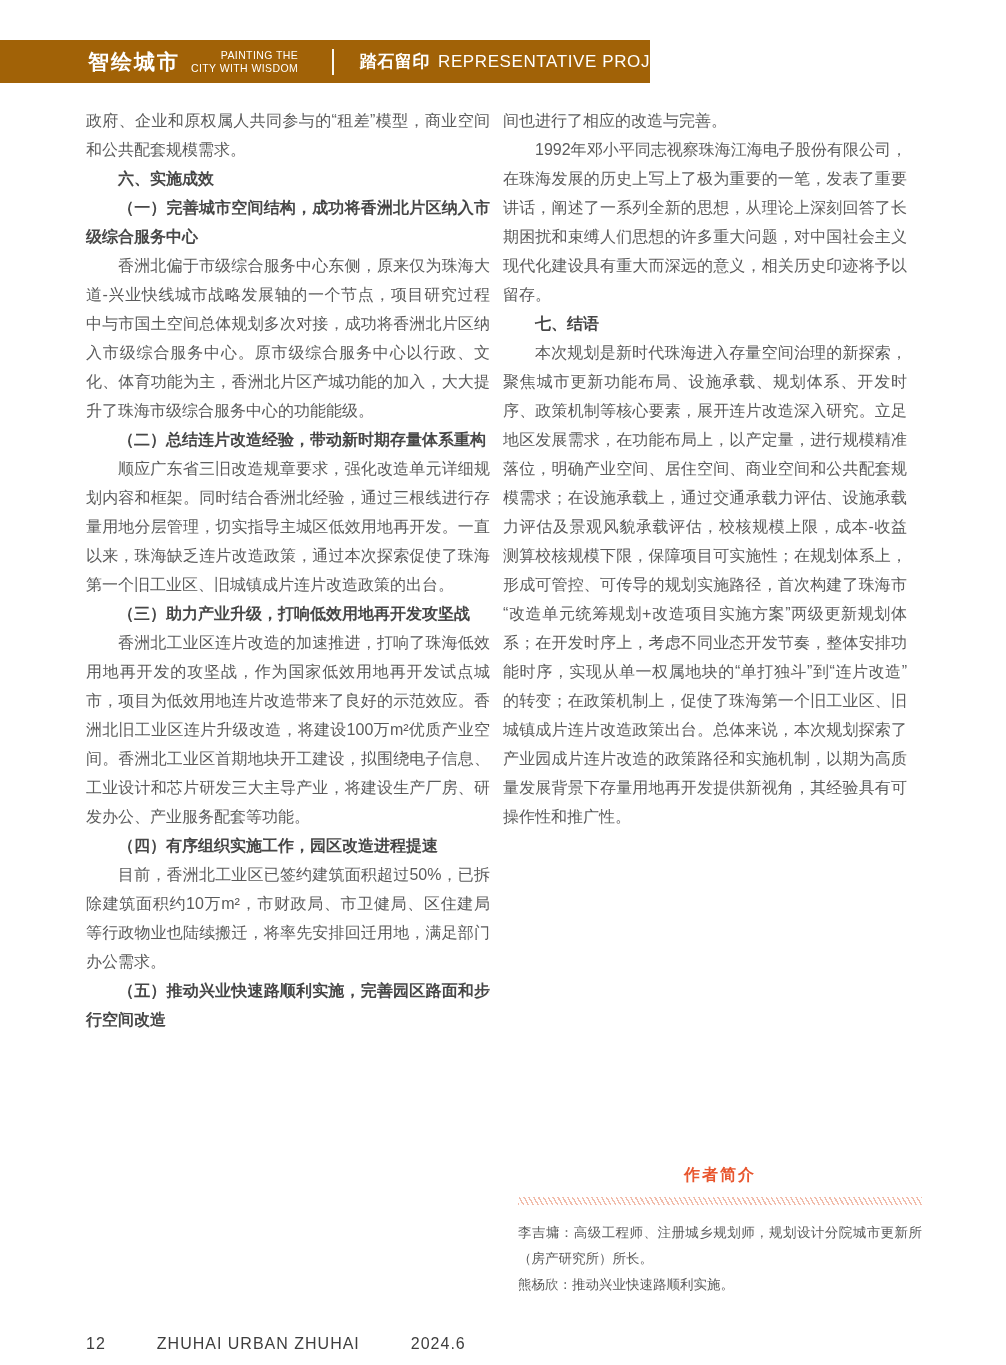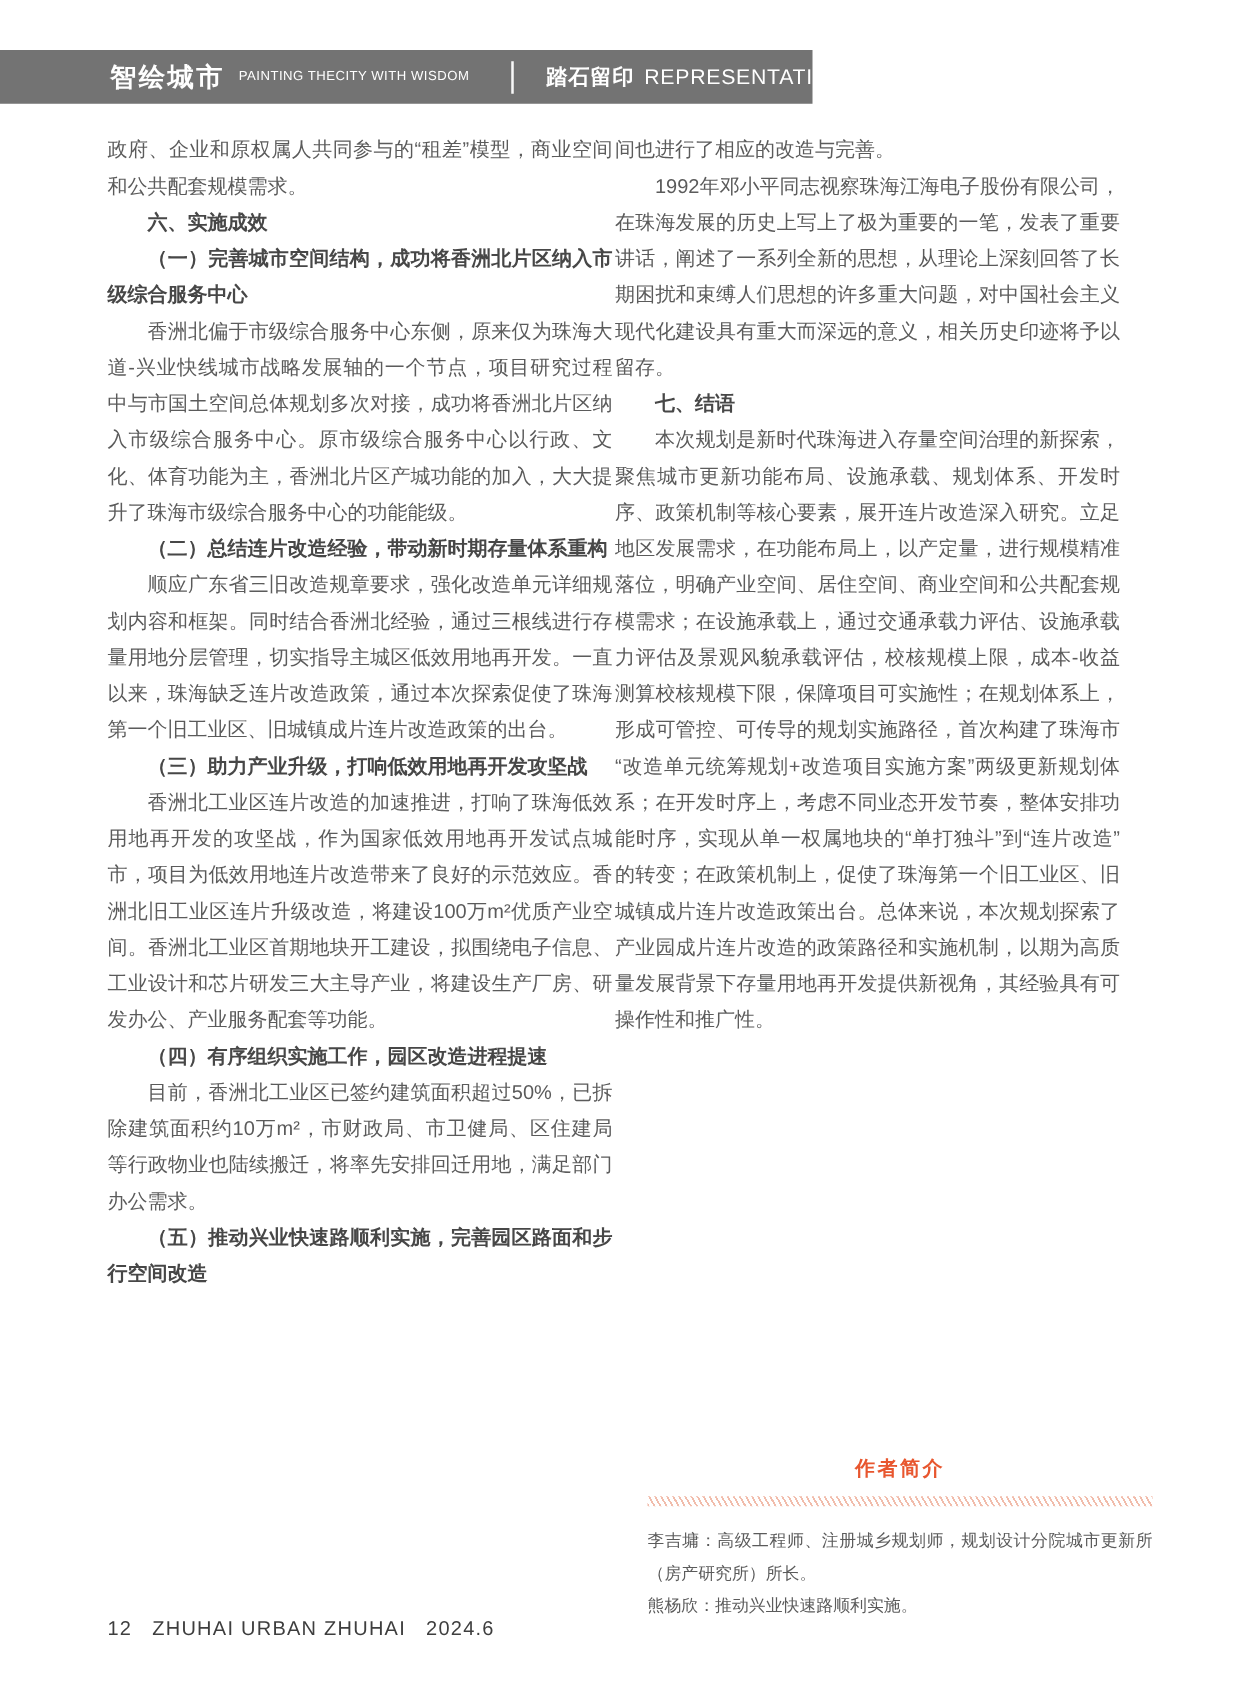--- a/index.html
+++ b/index.html
@@ -24,21 +24,21 @@
   .brand-cn {
     margin-left: 88px;
     font-size: 21px;
     font-weight: bold;
     letter-spacing: 2px;
     white-space: nowrap;
   }
   .brand-en {
     margin-left: 11px;
     display: flex;
-    flex-direction: row;
+    flex-direction: column;
     font-size: 10.5px;
     line-height: 12.5px;
     letter-spacing: 0.4px;
     white-space: nowrap;
   }
   .topbar-divider {
     width: 1.5px; height: 26px;
     background: rgba(255,255,255,0.95);
     margin-left: 34px;
     flex: none;
@@ -58,21 +58,21 @@
   .col {
     position: absolute;
     top: 106px;
     width: 404px;
     font-size: 16px;
     line-height: 29px;
     color: #5B5B5B;
     text-align: justify;
   }
   .col-left  { left: 86px;  }
-  .col-right { left: 492px; }
+  .col-right { left: 503px; }
 
   .col p { margin: 0; }
   .para   { text-indent: 2em; }
   .p-cont { text-indent: 0; }
   .h2, .h3 {
     font-weight: bold;
     color: #474747;
     text-indent: 2em;
   }
   .mt { margin-top: 27px; }
@@ -103,37 +103,38 @@
     font-size: 13.5px;
     line-height: 26px;
     color: #5B5B5B;
     text-align: justify;
     margin: 0;
   }
 
   
   .footer {
     position: absolute;
-    left: 86px; top: 1295px;
+    left: 86px; top: 1335px;
     display: flex;
     align-items: baseline;
     font-size: 16px;
     color: #3E3E3E;
     letter-spacing: 1px;
     white-space: nowrap;
+    gap: 35px;
   }
   .footer .journal { margin-left: 16px; }
   .footer .issue   { margin-left: 16px; }
 </style>
 </head>
 <body>
 
 <div class="page">
 
-  <header class="topbar" style="background:#737373;text-align:right;">
+  <header class="topbar" style="background:#a16207;text-align:right;">
     <span class="brand-cn">智绘城市</span>
     <span class="brand-en">
       <span>PAINTING THE</span>
       <span>CITY WITH WISDOM</span>
     </span>
     <span class="topbar-divider"></span>
     <span class="section-title">
       <span class="cn">踏石留印</span>
       <span class="en">REPRESENTATIVE PROJECTS</span>
     </span>

